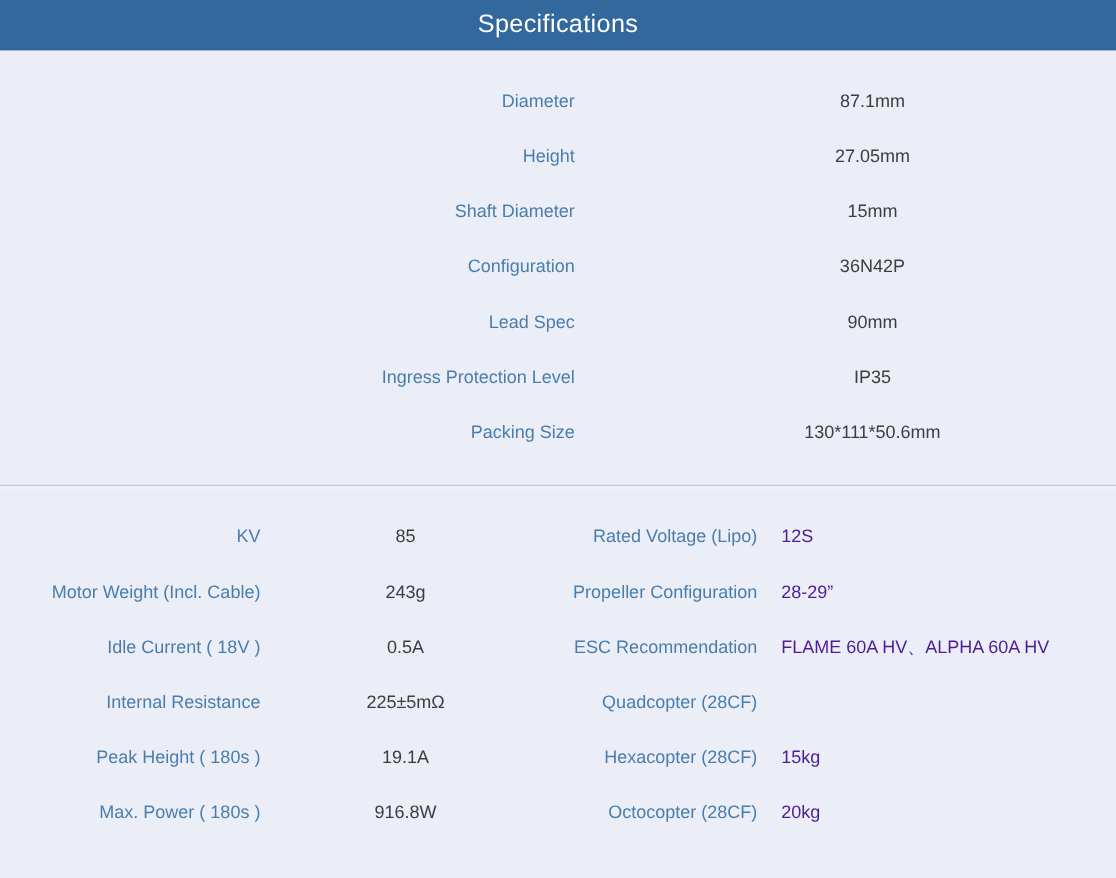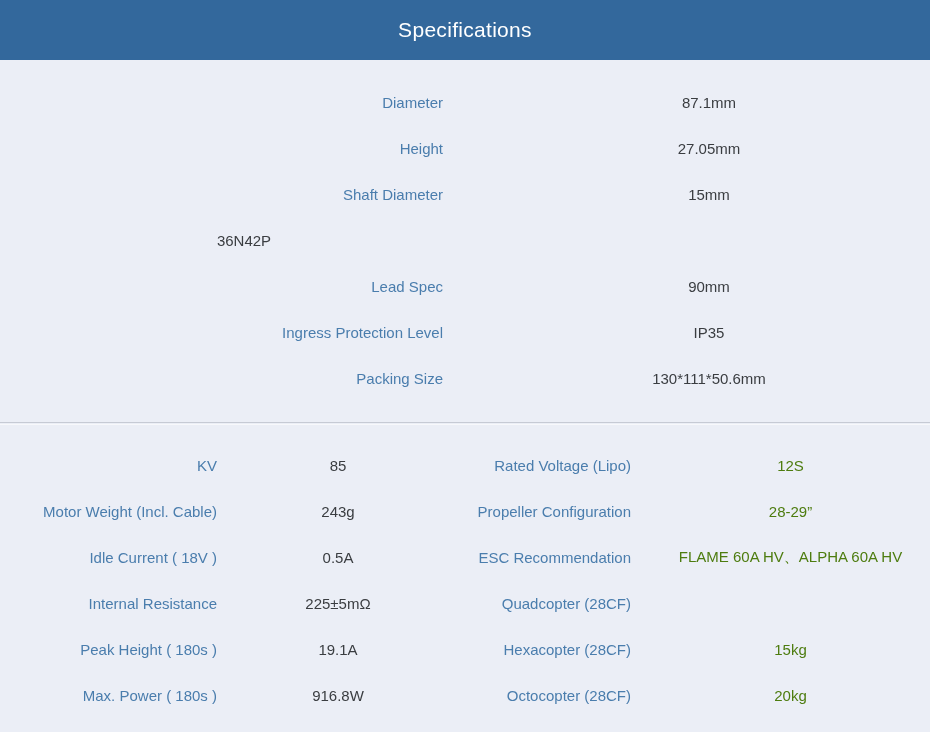--- a/index.html
+++ b/index.html
@@ -11,21 +11,21 @@
     overflow: hidden;
   }
   .page {
     width: 930px;
     height: 732px;
     background: #ebeef6;
     position: relative;
   }
   .header {
     width: 100%;
-    height: 60px;
+    height: 42px;
     background: #33689c;
     display: flex;
     align-items: center;
     justify-content: center;
   }
   .header h1 {
     color: #ffffff;
     font-size: 21px;
     font-weight: 400;
     letter-spacing: 0.3px;
@@ -33,20 +33,21 @@
   
   .general {
     padding-top: 19px;
     padding-bottom: 21px;
   }
   .g-row {
     display: grid;
     grid-template-columns: 443px auto;
     height: 46px;
     align-items: center;
+    padding-left: 36px;
   }
   .label {
     color: #4a7dad;
     font-size: 15px;
     text-align: right;
   }
   .value {
     color: #3a3d41;
     font-size: 15px;
     padding-left: 45px;
@@ -62,24 +63,24 @@
   .performance {
     padding-top: 19px;
   }
   .p-row {
     display: grid;
     grid-template-columns: 217px 197px 217px auto;
     height: 46px;
     align-items: center;
   }
   .p-row .value-right {
-    color: #4d7c0f;
+    color: #4c1d95;
     font-size: 15px;
     padding-left: 20px;
-    text-align: center;
+    text-align: left;
   }
 </style>
 </head>
 <body>
 
 <div class="page">
 
   <header class="header">
     <h1>Specifications</h1>
   </header>
@@ -91,20 +92,21 @@
     </div>
     <div class="g-row">
       <div class="label">Height</div>
       <div class="value">27.05mm</div>
     </div>
     <div class="g-row">
       <div class="label">Shaft Diameter</div>
       <div class="value">15mm</div>
     </div>
     <div class="g-row">
+      <div class="label">Configuration</div>
       <div class="value">36N42P</div>
     </div>
     <div class="g-row">
       <div class="label">Lead Spec</div>
       <div class="value">90mm</div>
     </div>
     <div class="g-row">
       <div class="label">Ingress Protection Level</div>
       <div class="value">IP35</div>
     </div>

